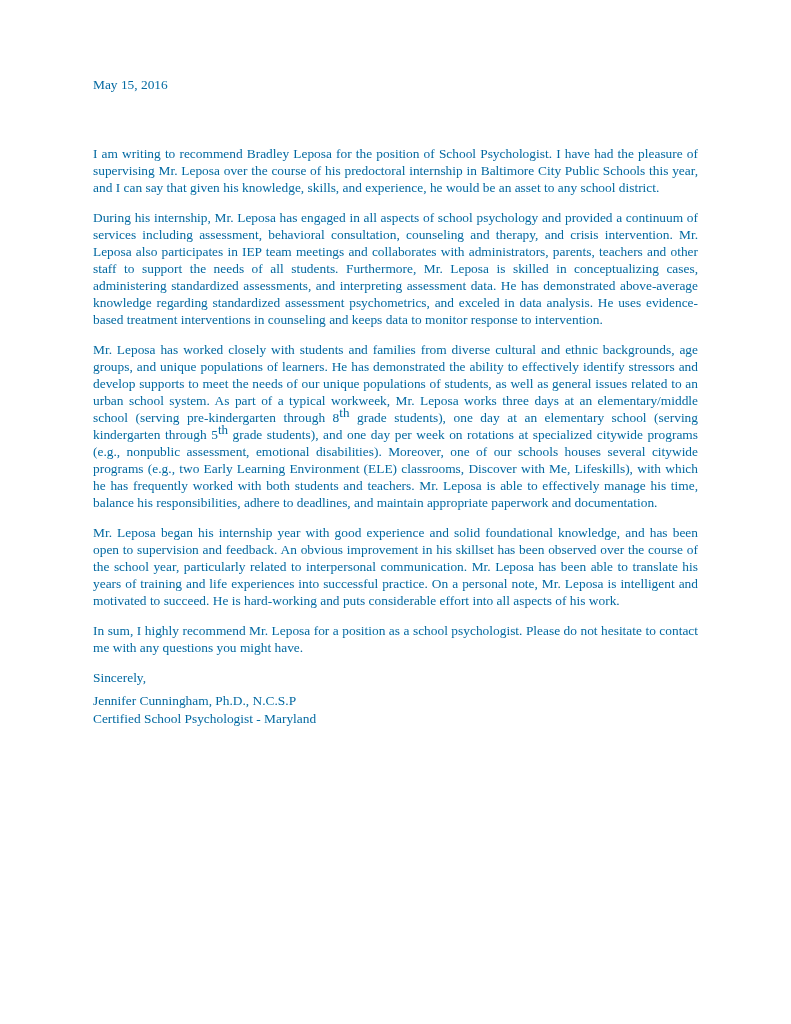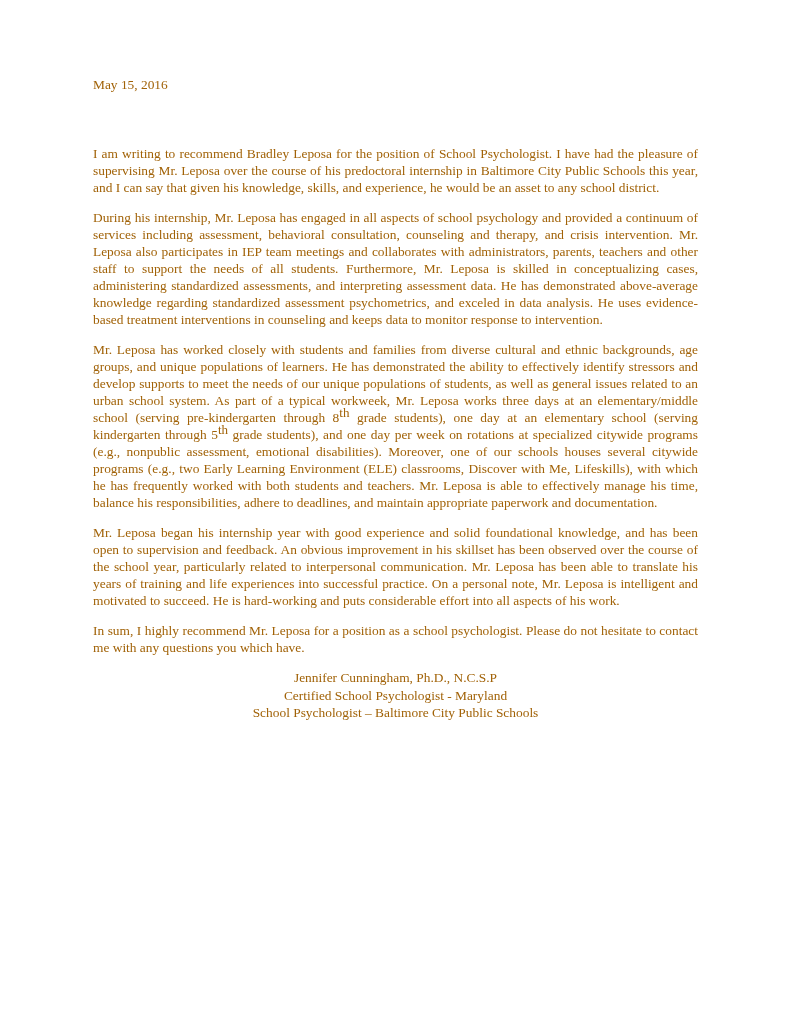--- a/index.html
+++ b/index.html
@@ -10,21 +10,21 @@
   .page {
     position: relative;
     width: 791px;
     height: 848px;
     box-sizing: border-box;
     padding: 76px 93px 40px 93px;
     background: #ffffff;
     font-family: "Liberation Serif", serif;
     font-size: 13.4px;
     line-height: 17px;
-    color: #a16207;
+    color: #0369a1;
     overflow: hidden;
   }
   .date {
     margin: 0 0 52px 0;
   }
   .salutation {
     margin: 0 0 15px 0;
   }
   p.para {
     margin: 12px 0 13px 0;
@@ -46,42 +46,41 @@
     display: block;
   }
   .sig-suffix {
     font-family: "DejaVu Sans", sans-serif;
     font-style: italic;
     font-size: 15px;
   }
   .sig-block div {
     margin: 0;
     line-height: 17.5px;
-    text-align: center;
   }
 </style>
 </head>
 <body>
 
 <div class="page">
 
   <div class="date">May 15, 2016</div>
 
 
   <p class="para"><span>I am writing to recommend Bradley Leposa for the position of School Psychologist. I have had the pleasure of supervising Mr. Leposa over the course of his predoctoral internship in Baltimore City Public Schools this year, and I can say that given his knowledge, skills, and experience, he would be an asset to any school district.</span></p>
 
   <p class="para"><span>During his internship, Mr. Leposa has engaged in all aspects of school psychology and provided a continuum of services including assessment, behavioral consultation, counseling and therapy, and crisis intervention. Mr. Leposa also participates in IEP team meetings and collaborates with administrators, parents, teachers and other staff to support the needs of all students. Furthermore, Mr. Leposa is skilled in conceptualizing cases, administering standardized assessments, and interpreting assessment data. He has demonstrated above-average knowledge regarding standardized assessment psychometrics, and exceled in data analysis. He uses evidence-based treatment interventions in counseling and keeps data to monitor response to intervention.</span></p>
 
   <p class="para"><span>Mr. Leposa has worked closely with students and families from diverse cultural and ethnic backgrounds, age groups, and unique populations of learners. He has demonstrated the ability to effectively identify stressors and develop supports to meet the needs of our unique populations of students, as well as general issues related to an urban school system. As part of a typical workweek, Mr. Leposa works three days at an elementary/middle school (serving pre-kindergarten through 8</span><sup>th</sup><span> grade students), one day at an elementary school (serving kindergarten through 5</span><sup>th</sup><span> grade students), and one day per week on rotations at specialized citywide programs (e.g., nonpublic assessment, emotional disabilities). Moreover, one of our schools houses several citywide programs (e.g., two Early Learning Environment (ELE) classrooms, Discover with Me, Lifeskills), with which he has frequently worked with both students and teachers. Mr. Leposa is able to effectively manage his time, balance his responsibilities, adhere to deadlines, and maintain appropriate paperwork and documentation.</span></p>
 
   <p class="para"><span>Mr. Leposa began his internship year with good experience and solid foundational knowledge, and has been open to supervision and feedback. An obvious improvement in his skillset has been observed over the course of the school year, particularly related to interpersonal communication. Mr. Leposa has been able to translate his years of training and life experiences into successful practice. On a personal note, Mr. Leposa is intelligent and motivated to succeed. He is hard-working and puts considerable effort into all aspects of his work.</span></p>
 
-  <p class="para"><span>In sum, I highly recommend Mr. Leposa for a position as a school psychologist.  Please do not hesitate to contact me with any questions you which have.</span></p>
+  <p class="para"><span>In sum, I highly recommend Mr. Leposa for a position as a school psychologist.  Please do not hesitate to contact me with any questions you might have.</span></p>
 
+  <div class="closing">Sincerely,</div>
 
 
   <div class="sig-block">
     <div>Jennifer Cunningham, Ph.D., N.C.S.P</div>
     <div>Certified School Psychologist - Maryland</div>
-    <div>School Psychologist – Baltimore City Public Schools</div>
   </div>
 
 </div>
 
 </body></html>

